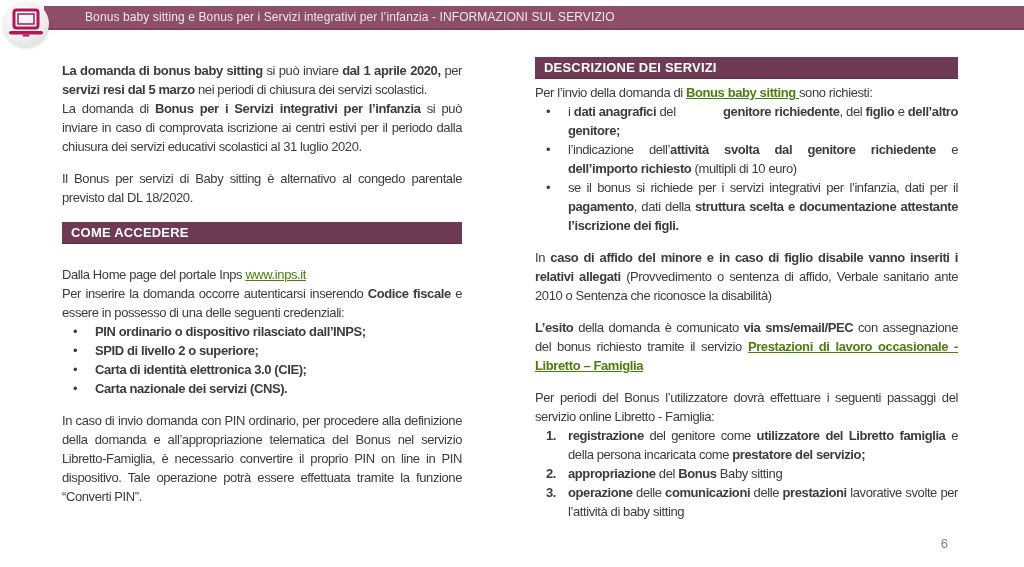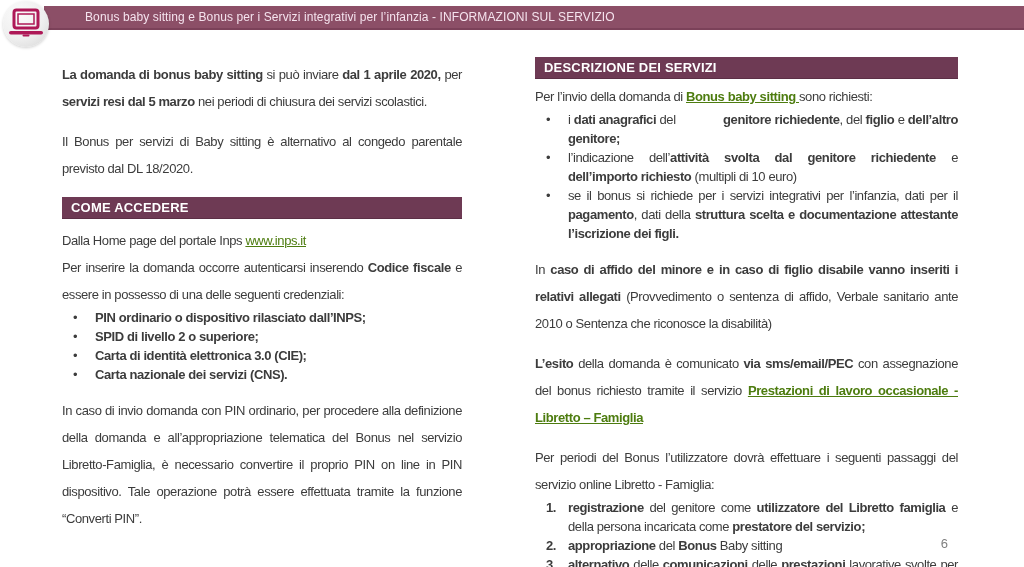--- a/index.html
+++ b/index.html
@@ -29,25 +29,25 @@
   .col-left{left:62px;width:400px;}
   .col-right{left:535px;width:423px;}
   .section-bar{
     height:22px;background:#6E3A54;color:#ffffff;
     font-weight:bold;font-size:13px;letter-spacing:0.2px;
     display:flex;align-items:center;padding-left:9px;box-sizing:border-box;
     border-bottom:1px solid #5C2F46;
   }
   .bar2{margin-top:15px;}
   .txt{
-    margin:0;font-size:13px;line-height:27px;color:#3C3C3C;
+    margin:0;font-size:13px;line-height:19px;color:#3C3C3C;
     text-align:justify;letter-spacing:-0.4px;
   }
   .mt4{margin-top:4px;}
-  .mt12{margin-top:8px;}
+  .mt12{margin-top:21px;}
   .gap{margin-top:13px;}
   .list{margin:0;padding:0;list-style:none;}
   .list li{display:flex;font-size:13px;line-height:19px;color:#3C3C3C;letter-spacing:-0.4px;}
   .list .marker{flex:0 0 33px;padding-left:11px;box-sizing:border-box;}
   .list.numbered .marker{font-weight:bold;}
   .list .li-txt{flex:1;text-align:justify;}
   .link{color:#4d7c0f;text-decoration:underline;cursor:pointer;}
   .page-number{
     position:absolute;right:76px;top:536px;color:#7F7F7F;font-size:13px;
   }
@@ -65,20 +65,21 @@
     <svg width="44" height="44" viewBox="0 0 44 44" aria-hidden="true">
       <rect x="10" y="8" width="24" height="18" rx="2.5" fill="none" stroke="#AE1857" stroke-width="3"></rect>
       <rect x="14" y="12" width="16" height="10" fill="none" stroke="#AE1857" stroke-width="1.5"></rect>
       <rect x="5" y="29" width="34" height="3.6" rx="1.8" fill="#AE1857"></rect>
       <rect x="18.5" y="32.6" width="7" height="2" rx="1" fill="#AE1857"></rect>
     </svg>
   </div>
 
   <div class="col col-left">
     <p class="txt mt4"><span style="font-weight: bold;">La domanda di bonus baby sitting </span><span>si può inviare </span><span style="font-weight: bold;">dal 1 aprile 2020, </span><span>per </span><span style="font-weight: bold;">servizi resi dal 5 marzo </span><span>nei periodi di chiusura dei servizi scolastici.</span></p>
+    <p class="txt"><span>La domanda di </span><span style="font-weight: bold;">Bonus per i Servizi integrativi per l’infanzia </span><span>si può inviare in caso di comprovata iscrizione ai centri estivi per il periodo dalla chiusura dei servizi educativi scolastici al 31 luglio 2020.</span></p>
     <p class="txt gap"><span>Il Bonus per servizi di Baby sitting è alternativo al congedo parentale previsto dal DL 18/2020.</span></p>
 
     <div class="section-bar bar2">
       <span>COME ACCEDERE</span>
     </div>
     <p class="txt mt12"><span>Dalla Home page del portale Inps </span><a class="link" href="#">www.inps.it</a></p>
     <p class="txt"><span>Per inserire la domanda occorre autenticarsi inserendo </span><span style="font-weight: bold;">Codice fiscale </span><span>e essere in possesso di una delle seguenti credenziali:</span></p>
     <ul class="list">
         <li>
           <span class="marker">•</span>
@@ -126,20 +127,20 @@
         <li>
           <span class="marker">1.</span>
           <span class="li-txt"><span style="font-weight: bold;">registrazione </span><span>del genitore come </span><span style="font-weight: bold;">utilizzatore del Libretto famiglia </span><span>e della persona incaricata come </span><span style="font-weight: bold;">prestatore del servizio;</span></span>
         </li>
         <li>
           <span class="marker">2.</span>
           <span class="li-txt"><span style="font-weight: bold;">appropriazione </span><span>del </span><span style="font-weight: bold;">Bonus </span><span>Baby sitting</span></span>
         </li>
         <li>
           <span class="marker">3.</span>
-          <span class="li-txt"><span style="font-weight: bold;">alternativo </span><span>delle </span><span style="font-weight: bold;">comunicazioni </span><span>delle </span><span style="font-weight: bold;">prestazioni </span><span>lavorative svolte per l’attività di baby sitting</span></span>
+          <span class="li-txt"><span style="font-weight: bold;">operazione </span><span>delle </span><span style="font-weight: bold;">comunicazioni </span><span>delle </span><span style="font-weight: bold;">prestazioni </span><span>lavorative svolte per l’attività di baby sitting</span></span>
         </li>
       </ol>
   </div>
 
   <div class="page-number">6</div>
 
 </div>
 
 </body></html>

